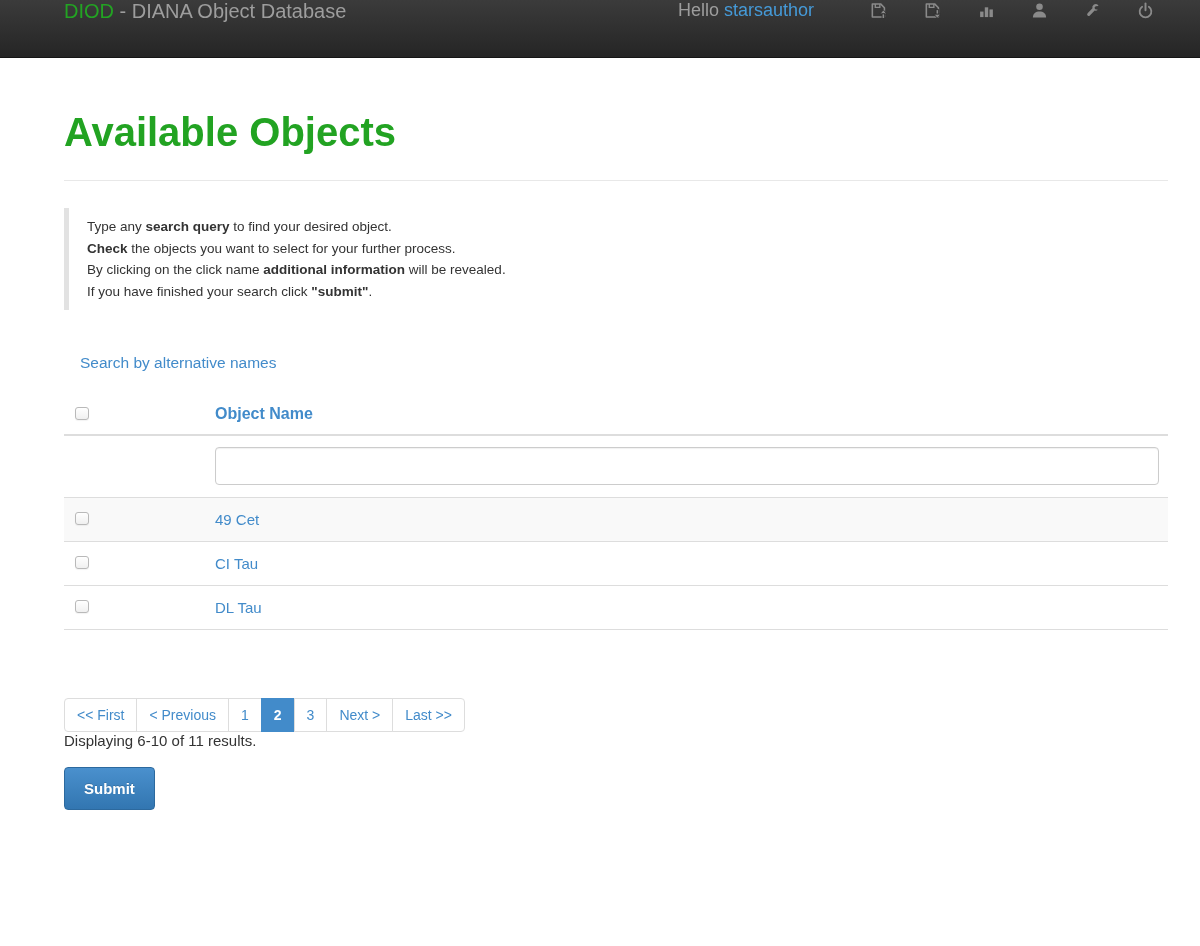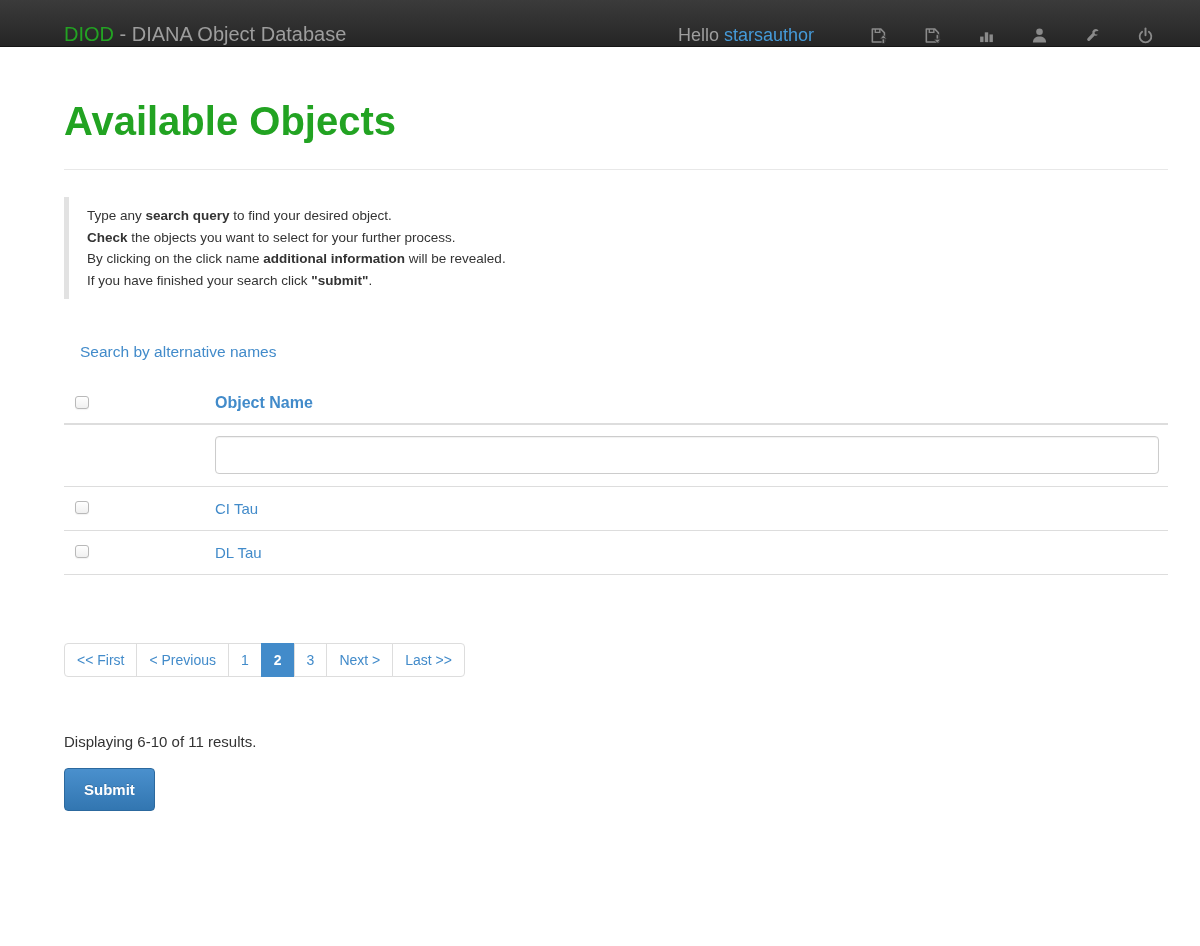--- a/index.html
+++ b/index.html
@@ -6,25 +6,25 @@
   html, body {
     width: 1200px; height: 946px;
     background: #fff;
     font-family: "Liberation Sans", sans-serif;
     color: #333;
     overflow: hidden;
   }
 
   
   .navbar {
-    height: 47px;
+    height: 58px;
     background: linear-gradient(#3b3b3b, #252525);
     border-bottom: 1px solid #151515;
     display: flex;
-    align-items: flex-end;
+    align-items: flex-start;
     padding: 0 46px 0 64px;
   }
   .brand { font-size: 20px; text-decoration: none; cursor: pointer; }
   .brand-green { color: #23a323; }
   .brand-rest  { color: #9d9d9d; }
   .nav-right {
     margin-left: auto;
     display: flex;
     align-items: center;
   }
@@ -141,21 +141,21 @@
   .pagination li:first-child a { border-radius: 4px 0 0 4px; margin-left: 0; }
   .pagination li:last-child a  { border-radius: 0 4px 4px 0; text-align: right; }
   .pagination li.active a {
     background: #428bca;
     border-color: #428bca;
     color: #fff;
     font-weight: bold;
   }
 
   
-  .summary { margin-top: 56px; font-size: 15px; color: #333; }
+  .summary { font-size: 15px; color: #333; }
   .submit-btn {
     margin-top: 18px;
     display: inline-block;
     padding: 12px 19px;
     font-size: 15px;
     font-weight: bold;
     font-family: "Liberation Sans", sans-serif;
     color: #fff;
     background: linear-gradient(#4a90cd, #3276b1);
     border: 1px solid #2c699e;
@@ -246,20 +246,24 @@
   <table class="objects">
     <tbody>
         <tr class="header-row">
       <th class="check-col"><input type="checkbox" class="cb" style=""></th>
       <th class="name-col">Object Name</th>
     </tr>
     <tr class="filter-row">
       <td class="check-col"></td>
       <td><input type="text" class="filter-input" value="" style=""></td>
     </tr>
+    <tr class="data-row striped">
+      <td class="check-col"><input type="checkbox" class="cb" style=""></td>
+      <td><a class="obj-link">49 Cet</a></td>
+    </tr>
     <tr class="data-row">
       <td class="check-col"><input type="checkbox" class="cb" style=""></td>
       <td><a class="obj-link">CI Tau</a></td>
     </tr>
     <tr class="data-row">
       <td class="check-col"><input type="checkbox" class="cb" style=""></td>
       <td><a class="obj-link">DL Tau</a></td>
     </tr>
   </tbody>
     </table>

